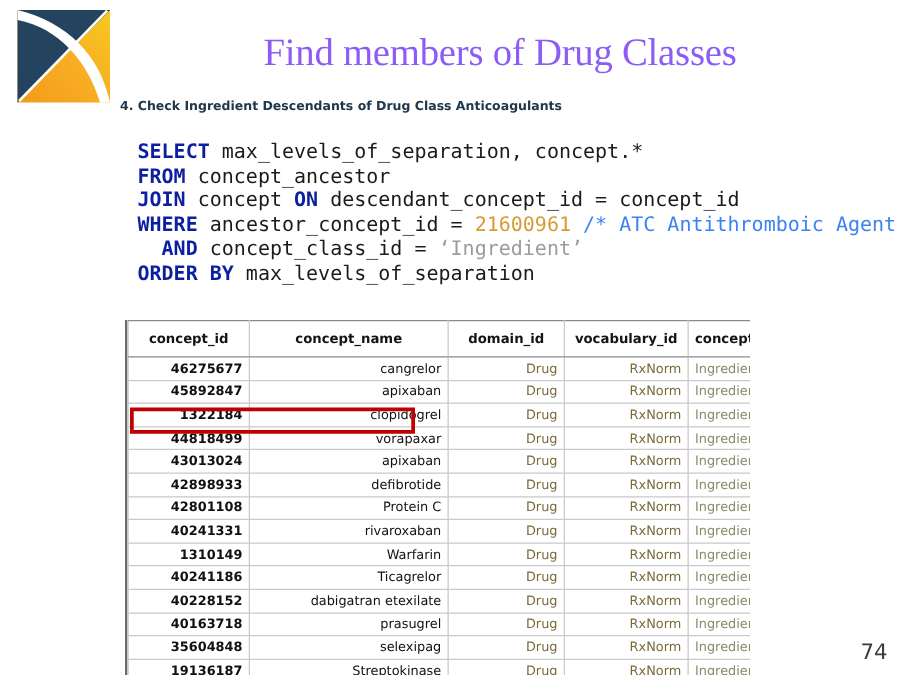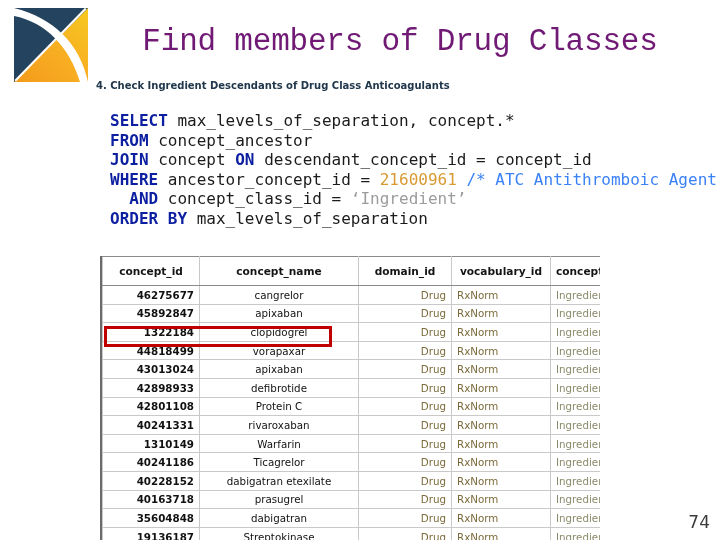--- a/index.html
+++ b/index.html
@@ -24,24 +24,24 @@
     height: 84px;
   }
 
   
   #slide-title {
     position: absolute;
     left: 100px;
     top: 24px;
     width: 600px;
     text-align: center;
-    font-family: Liberation Mono, monospace;
+    font-family: Liberation Serif, serif;
     font-size: 31px;
     font-weight: 400;
-    color: #701a75;
+    color: #8b5cf6;
     letter-spacing: -0.2px;
     white-space: nowrap;
   }
 
   
   #slide-subtitle {
     position: absolute;
     left: 96px;
     top: 80px;
     font-family: "DejaVu Sans", sans-serif;
@@ -98,23 +98,23 @@
   table.result thead th {
     font-weight: 700;
     color: #141414;
     text-align: center;
     height: 28px;
     font-size: 10.6px;
     border-top: 1px solid #8a8a8a;
     border-bottom: 1px solid #8a8a8a;
   }
   .col-id        { width: 86px;  text-align: right; color: #111111; font-weight: bold; }
-  .col-name      { width: 148px; text-align: center;  color: #111111; }
+  .col-name      { width: 148px; text-align: right;  color: #111111; }
   .col-domain    { width: 82px;  text-align: right;  color: #7a6a3a; }
-  .col-vocab     { width: 88px;  text-align: left;  color: #7a6a3a; }
+  .col-vocab     { width: 88px;  text-align: right;  color: #7a6a3a; }
   .col-class     { width: 92px;  text-align: left;  color: #8a8a6a; }
 
   thead .col-id, thead .col-name, thead .col-domain,
   thead .col-vocab, thead .col-class { text-align: center; color: #141414; }
 
   
   #highlight-box {
     position: absolute;
     left: 104px;
     top: 326px;
@@ -251,21 +251,21 @@
         </tr>
         <tr>
           <td class="col-id">40163718</td>
           <td class="col-name">prasugrel</td>
           <td class="col-domain">Drug</td>
           <td class="col-vocab">RxNorm</td>
           <td class="col-class">Ingredient</td>
         </tr>
         <tr>
           <td class="col-id">35604848</td>
-          <td class="col-name">dabigatran</td>
+          <td class="col-name">selexipag</td>
           <td class="col-domain">Drug</td>
           <td class="col-vocab">RxNorm</td>
           <td class="col-class">Ingredient</td>
         </tr>
         <tr>
           <td class="col-id">19136187</td>
           <td class="col-name">Streptokinase</td>
           <td class="col-domain">Drug</td>
           <td class="col-vocab">RxNorm</td>
           <td class="col-class">Ingredient</td>

